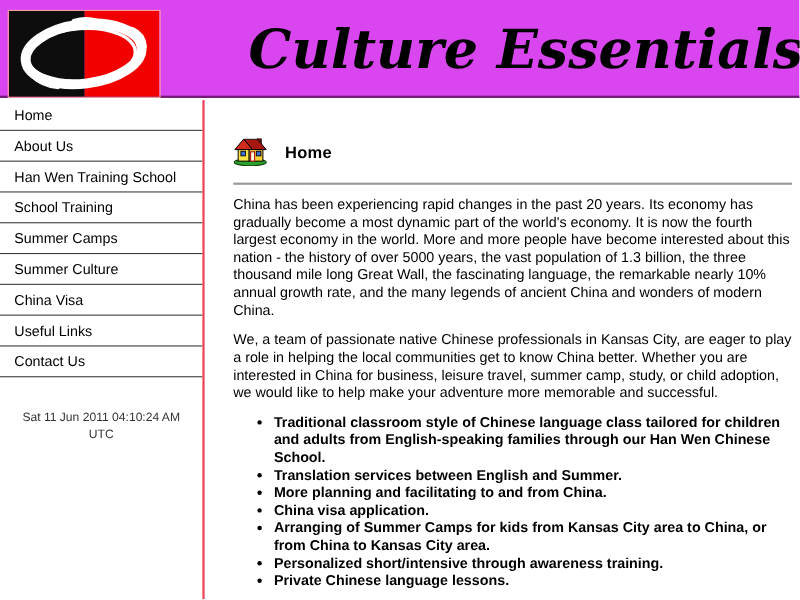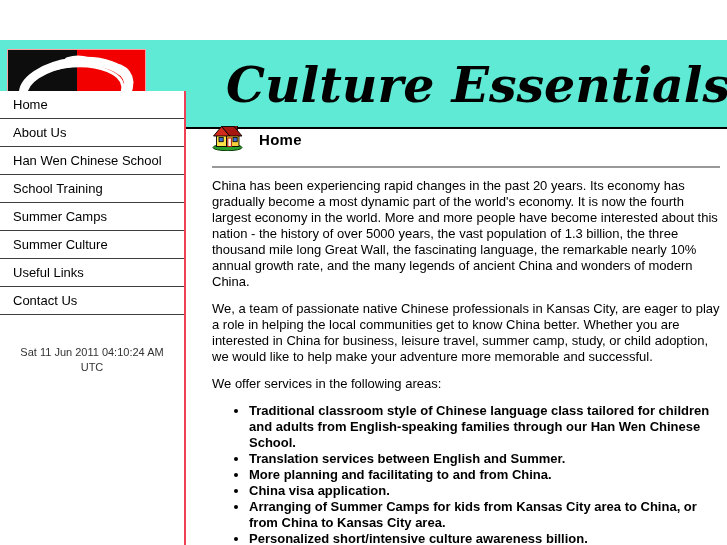--- a/index.html
+++ b/index.html
@@ -12,23 +12,22 @@
     height: 545px;
     background: #ffffff;
     overflow: hidden;
   }
 
   
   .site-header {
     position: absolute;
     top: 0; left: 0; right: 0;
     height: 89px;
-    background: #5eead4;
-    border-bottom: 2px solid #000000;
-    margin-top: 40px;
+    background: #d946ef;
+    border-bottom: 2px solid #701a75;
   }
   .logo {
     position: absolute;
     left: 8px; top: 10px;
     width: 137px; height: 78px;
     outline: 1px solid #ff9e9e;
     cursor: pointer;
   }
   .site-title {
     position: absolute;
@@ -123,24 +122,25 @@
           </g>
         </svg>
       </span>
     </div>
     <div class="site-title">Culture Essentials</div>
   </div>
 
   <nav class="sidebar">
     <a class="nav-item">Home</a>
     <a class="nav-item">About Us</a>
-    <a class="nav-item">Han Wen Chinese School</a>
+    <a class="nav-item">Han Wen Training School</a>
     <a class="nav-item">School Training</a>
     <a class="nav-item">Summer Camps</a>
     <a class="nav-item">Summer Culture</a>
+    <a class="nav-item">China Visa</a>
     <a class="nav-item">Useful Links</a>
     <a class="nav-item">Contact Us</a>
 
     <div class="clock">
       <div>Sat 11 Jun 2011 04:10:24 AM</div>
       <div>UTC</div>
     </div>
   </nav>
 
   <main class="main">
@@ -158,27 +158,26 @@
           <rect x="15.8" y="14" width="3.6" height="8.5" fill="#fff6df" stroke="#b01a10" stroke-width="1"></rect>
         </svg>
       </span>
       <h1>Home</h1>
     </div>
 
     <hr class="heading-rule">
 
     <p>China has been experiencing rapid changes in the past 20 years. Its economy has gradually become a most dynamic part of the world's economy. It is now the fourth largest economy in the world. More and more people have become interested about this nation - the history of over 5000 years, the vast population of 1.3 billion, the three thousand mile long Great Wall, the fascinating language, the remarkable nearly 10% annual growth rate, and the many legends of ancient China and wonders of modern China.</p>
     <p>We, a team of passionate native Chinese professionals in Kansas City, are eager to play a role in helping the local communities get to know China better. Whether you are interested in China for business, leisure travel, summer camp, study, or child adoption, we would like to help make your adventure more memorable and successful.</p>
-    <p>We offer services in the following areas:</p>
 
     <ul class="services">
       <li>Traditional classroom style of Chinese language class tailored for children and adults from English-speaking families through our Han Wen Chinese School.</li>
       <li>Translation services between English and Summer.</li>
       <li>More planning and facilitating to and from China.</li>
       <li>China visa application.</li>
       <li>Arranging of Summer Camps for kids from Kansas City area to China, or from China to Kansas City area.</li>
-      <li>Personalized short/intensive culture awareness billion.</li>
+      <li>Personalized short/intensive through awareness training.</li>
       <li>Private Chinese language lessons.</li>
 
     </ul>
   </main>
 
 </div>
 
 </body></html>

